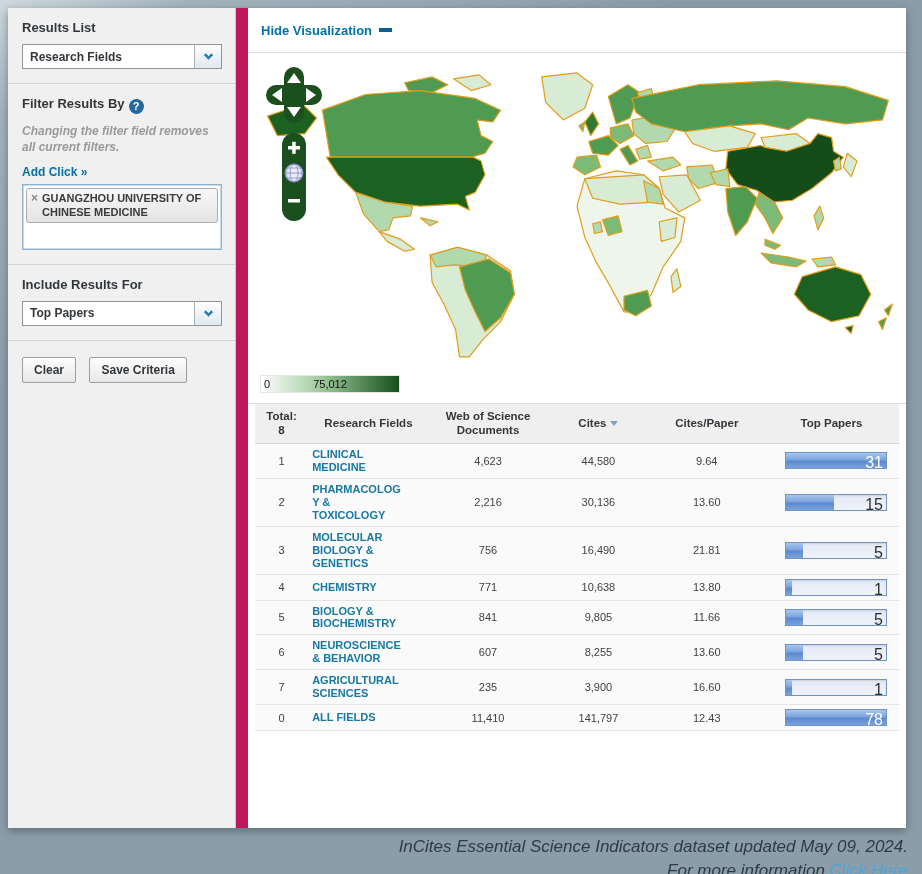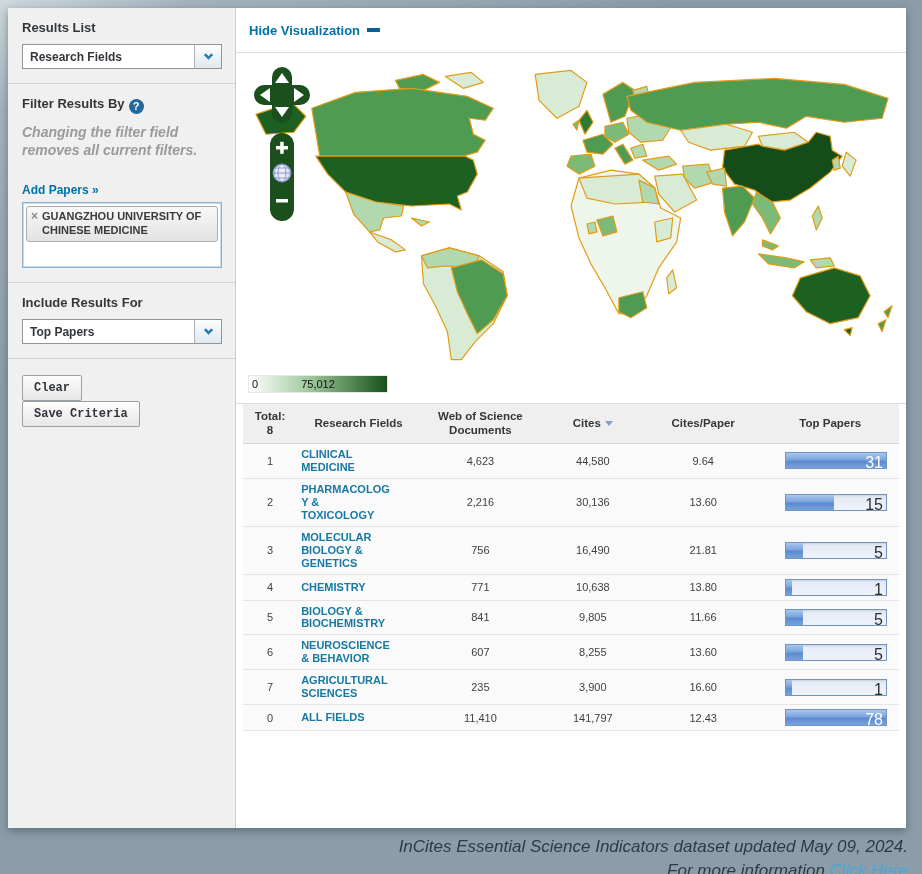--- a/index.html
+++ b/index.html
@@ -4,41 +4,41 @@
 <style>
   * { margin:0; padding:0; box-sizing:border-box; }
   html,body { width:922px; height:874px; }
   body {
     font-family:"Liberation Sans", sans-serif;
     background:linear-gradient(150deg,#cfd9de 0%,#a3b2bc 8%,#8b9da9 28%,#8b9da9 100%);
     position:relative; overflow:hidden;
   }
   .panel {
     position:absolute; left:8px; top:8px; width:898px; height:820px;
-    display:flex; background:#be185d; box-shadow:0 3px 8px rgba(40,55,65,.45);
+    display:flex; background:#be185d; box-shadow:0 3px 8px rgba(40,55,65,.45);gap:12px;
   }
   
   .sidebar { width:228px; background:#f0f0f0; border-right:1px solid #c9cdd0; flex:none; }
   .sb-section { padding:12px 14px 14px 14px; border-bottom:1px solid #d2d2d2; }
   .sb-section.no-border { border-bottom:none; }
   .sb-title { font-size:13px; font-weight:bold; color:#33373b; margin-bottom:9px; }
   .dropdown {
     width:200px; height:25px; background:#fff; border:1px solid #919599;
     display:flex; align-items:center; cursor:pointer;
   }
   .dd-value { flex:1; font-size:12px; font-weight:bold; color:#33373b; padding-left:7px;
     white-space:nowrap; overflow:hidden; }
   .dd-btn { width:27px; height:100%; border-left:1px solid #aeb2b6;
     background:linear-gradient(#fdfdfd,#dfe9f1); display:flex; align-items:center; justify-content:center; }
   .chev { width:7px; height:7px; border-right:3px solid #2b7cb4; border-bottom:3px solid #2b7cb4;
     transform:rotate(45deg) translate(-1px,-1px); border-radius:1px; }
   .help-badge { display:inline-flex; width:15px; height:15px; border-radius:50%;
     background:#26689a; color:#fff; font-size:11px; font-weight:bold;
     align-items:center; justify-content:center; vertical-align:-2px; margin-left:4px; cursor:pointer; }
-  .sb-note { font-size:14px; font-style:italic; font-weight:bold; color:#9a9a9a; line-height:1.35; margin-bottom:20px; }
+  .sb-note { font-size:12px; font-style:italic; font-weight:bold; color:#9a9a9a; line-height:1.35; margin-bottom:7px; }
   .link { color:#0072a7; text-decoration:none; cursor:pointer; }
   .add-filter { display:inline-block; font-size:12px; font-weight:bold; margin-bottom:5px; }
   .filter-box { width:200px; height:66px; background:#fff; border:1px solid #8fb2cf;
     box-shadow:0 0 0 1px #c9dae8 inset; padding:3px; }
   .tag {
     background:linear-gradient(#f8f8f8,#e3e3e3); border:1px solid #adadad; border-radius:3px;
     padding:3px 6px 3px 4px; font-size:11px; font-weight:bold; color:#3a3a3a; line-height:1.25;
     display:flex; gap:4px; align-items:flex-start;
   }
   .tag-x { color:#8a8a8a; font-weight:bold; font-size:12px; cursor:pointer; line-height:1.1; }
@@ -118,40 +118,40 @@
           <span class="chev"></span>
         </div>
       </div>
     </div>
 
     <div class="sb-section">
       <div class="sb-title">
         <span>Filter Results By</span><span class="help-badge">?</span>
       </div>
       <div class="sb-note">Changing the filter field removes all current filters.</div>
-      <a class="link add-filter">Add Papers »</a>
+      <a class="link add-filter">Add Click »</a>
       <div class="filter-box">
         <div class="tag">
           <span class="tag-x">×</span>
           <span>GUANGZHOU UNIVERSITY OF CHINESE MEDICINE</span>
         </div>
       </div>
     </div>
 
     <div class="sb-section">
       <div class="sb-title">Include Results For</div>
       <div class="dropdown">
         <div class="dd-value">Top Papers</div>
         <div class="dd-btn">
           <span class="chev"></span>
         </div>
       </div>
     </div>
 
-    <div class="sb-section no-border" style="padding-top:16px;font-family:Liberation Mono, monospace;">
+    <div class="sb-section no-border" style="padding-top:16px;">
       <span class="btn">Clear</span>
       <span class="btn">Save Criteria</span>
     </div>
   </div>
 
   <div class="main">
 
     <div class="map-header">
       <a class="link hdr-link">
         <span>Hide Visualization</span>

